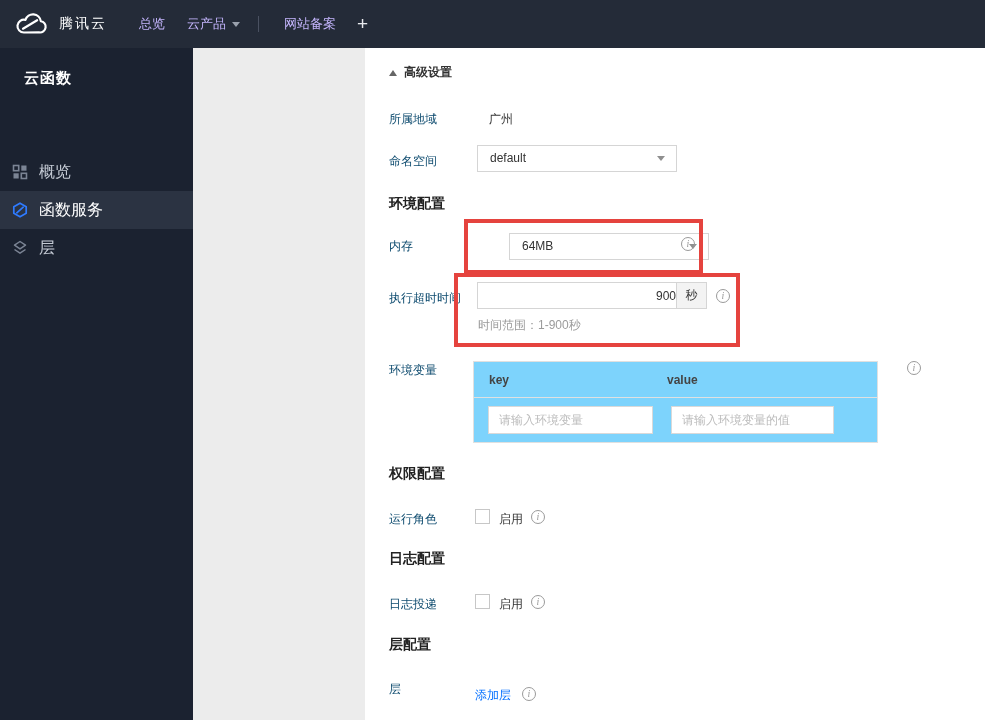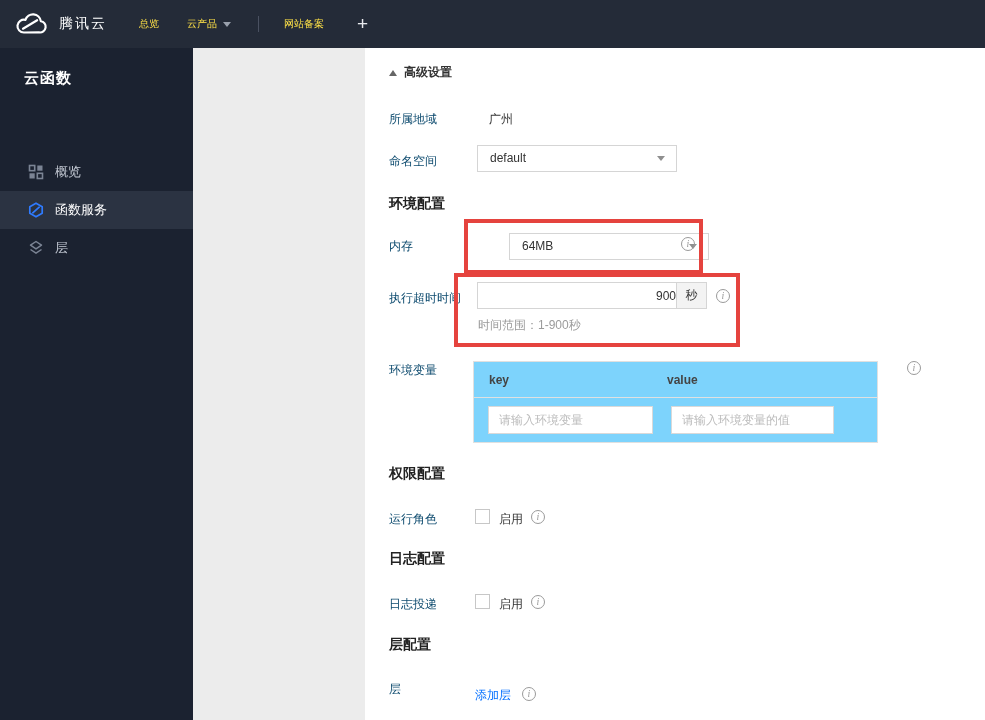--- a/index.html
+++ b/index.html
@@ -6,32 +6,32 @@
   body{
     width:985px;height:720px;position:relative;overflow:hidden;
     font-family:"Liberation Sans","DejaVu Sans",sans-serif;
     background:#ffffff;
   }
   
   .topnav{position:absolute;left:0;top:0;width:985px;height:48px;background:#242b38;z-index:10;}
   .brand{position:absolute;left:14px;top:0;height:48px;display:flex;align-items:center;}
   .brand-logo{width:34px;height:26px;display:block;}
   .brand-name{color:#ffffff;font-size:14px;letter-spacing:2px;margin-left:11px;font-weight:500;}
-  .nav-item{position:absolute;top:0;height:48px;line-height:48px;color:#fde047;font-size:10px;cursor:pointer;}
+  .nav-item{position:absolute;top:0;height:48px;line-height:48px;color:#c4b5fd;font-size:13px;cursor:pointer;}
   #nav-overview{left:139px;}
   #nav-products{left:187px;}
   #nav-products .navcaret{display:inline-block;width:0;height:0;border-left:4px solid transparent;border-right:4px solid transparent;border-top:5px solid #9aa1ad;margin-left:6px;vertical-align:middle;}
   .nav-divider{position:absolute;left:258px;top:16px;width:1px;height:16px;background:#4a5161;}
   #nav-icp{left:284px;}
   #nav-plus{left:357px;font-size:19px;color:#e8eaee;}
   
   .sidebar{position:absolute;left:0;top:48px;width:193px;height:672px;background:#1b2230;z-index:5;}
   .sidebar-title{color:#ffffff;font-size:15px;font-weight:bold;padding:21px 0 0 24px;letter-spacing:1px;}
   .side-menu{position:absolute;left:0;top:105px;width:193px;}
-  .side-item{height:38px;display:flex;align-items:center;padding-left:28px;color:#c6ccd6;font-size:13px;cursor:pointer;}
+  .side-item{height:38px;display:flex;align-items:center;padding-left:12px;color:#c6ccd6;font-size:16px;cursor:pointer;}
   .side-item .sicon{width:16px;height:16px;margin-right:11px;flex:0 0 16px;}
   .side-item.active{background:#2b3342;color:#ffffff;}
   
   .gray-panel{position:absolute;left:193px;top:48px;width:172px;height:672px;background:#ececec;}
   .content{position:absolute;left:365px;top:48px;width:620px;height:672px;background:#ffffff;}
   
   .row-label{position:absolute;left:24px;font-size:12px;color:#0c4a6e;white-space:nowrap;}
   .plain-value{position:absolute;font-size:12px;color:#333;white-space:nowrap;}
   .section-title{position:absolute;left:24px;font-size:14px;font-weight:bold;color:#222;white-space:nowrap;}
   .select{position:absolute;left:112px;width:200px;height:27px;box-sizing:border-box;border:1px solid #d5d5d5;background:#fff;font-size:12px;color:#333;line-height:25px;padding-left:12px;cursor:pointer;}

